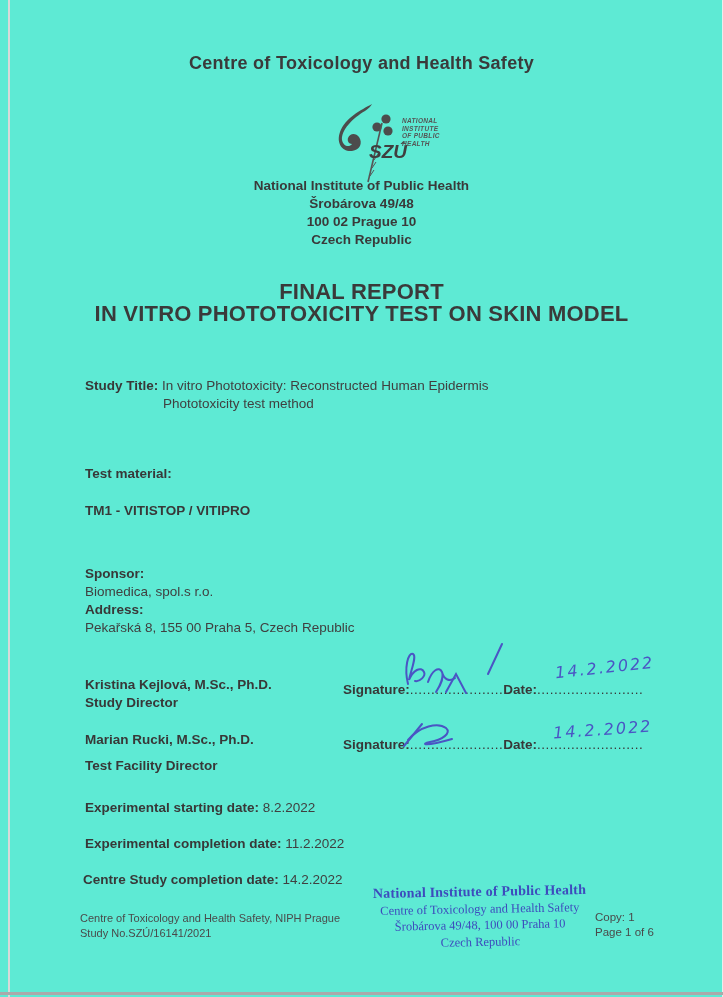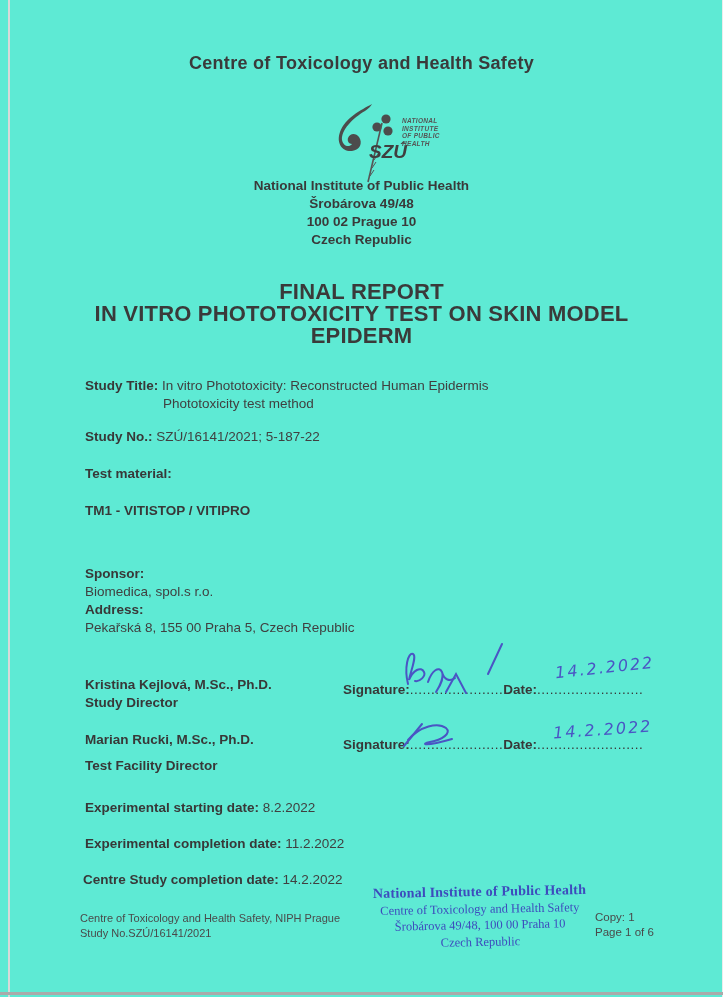--- a/index.html
+++ b/index.html
@@ -82,32 +82,27 @@
     <div>HEALTH</div>
   </div>
 
   <div class="abs centered inst-line" style="top:177px;">National Institute of Public Health</div>
   <div class="abs centered inst-line" style="top:195px;">Šrobárova 49/48</div>
   <div class="abs centered inst-line" style="top:213px;">100 02 Prague 10</div>
   <div class="abs centered inst-line" style="top:231px;">Czech Republic</div>
 
   <div class="abs centered report-title" style="top:281px;">FINAL REPORT</div>
   <div class="abs centered report-title" style="top:303px;">IN VITRO PHOTOTOXICITY TEST ON SKIN MODEL</div>
-  <div class="abs centered report-title" style="top:325px;">EPIDERM</div>
 
   <div class="abs body-line" style="left:85px;top:377px;">
     <span class="lbl">Study Title:</span>
     <span>In vitro Phototoxicity: Reconstructed Human Epidermis</span>
   </div>
   <div class="abs body-line" style="left:163px;top:395px;">Phototoxicity test method</div>
 
-  <div class="abs body-line" style="left:85px;top:428px;">
-    <span class="lbl">Study No.:</span>
-    <span>SZÚ/16141/2021; 5-187-22</span>
-  </div>
 
   <div class="abs bold-line" style="left:85px;top:466px;">Test material:</div>
   <div class="abs bold-line" style="left:85px;top:503px;">TM1 - VITISTOP / VITIPRO</div>
 
   <div class="abs body-line row-flex" style="left:85px;top:565px;">
     <span class="lbl" style="width:78px;">Sponsor:</span>
     <span>Biomedica, spol.s r.o.</span>
   </div>
   <div class="abs body-line row-flex" style="left:85px;top:601px;">
     <span class="lbl" style="width:78px;">Address:</span>

